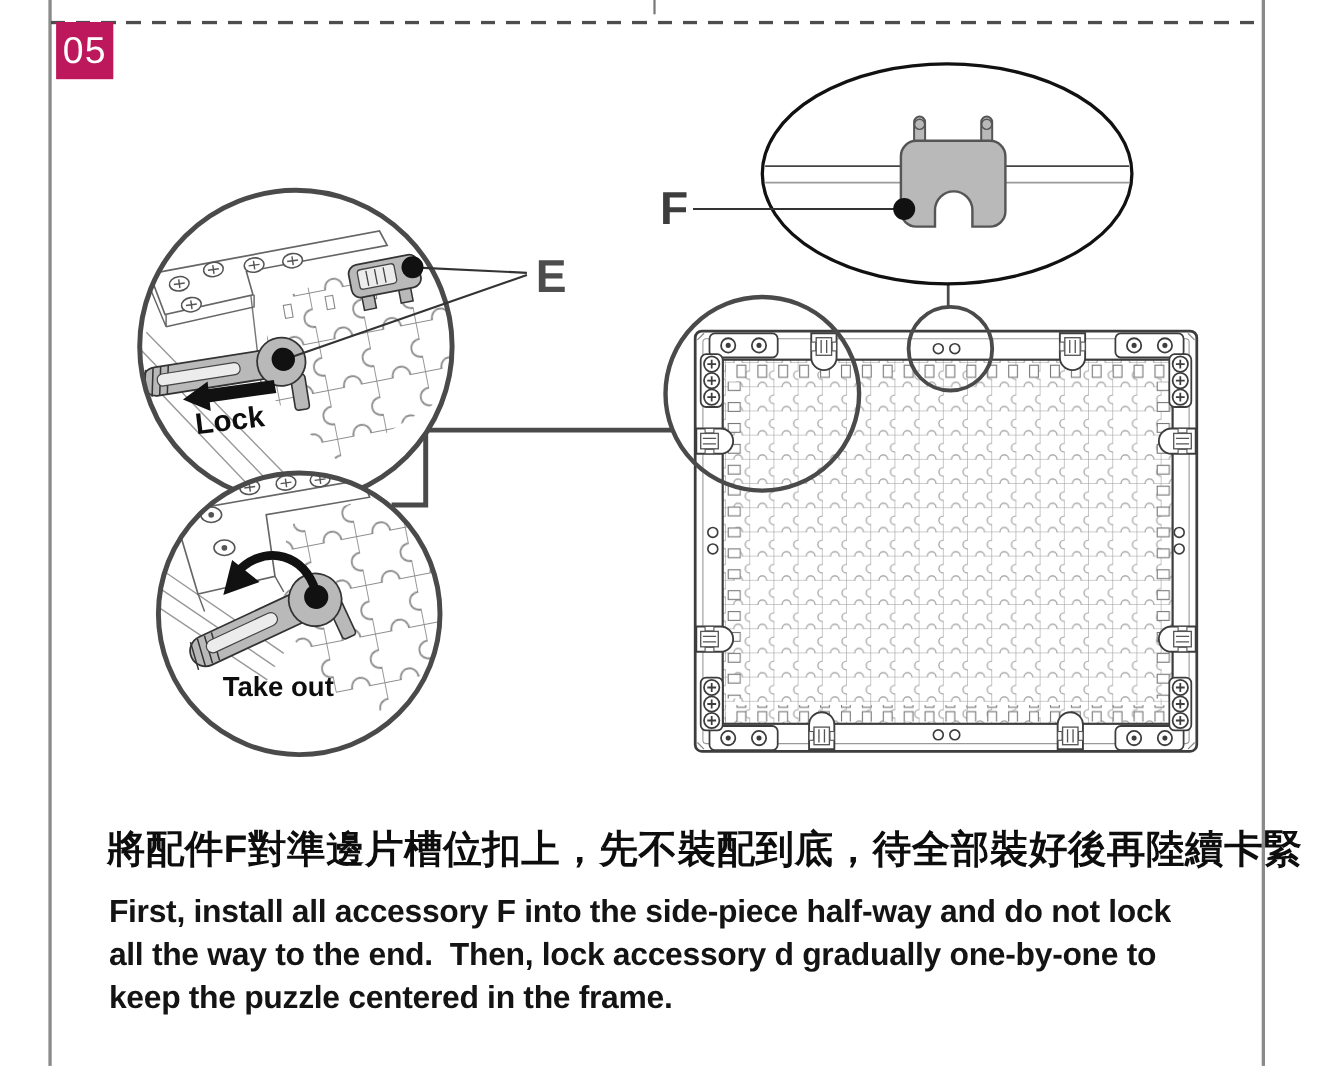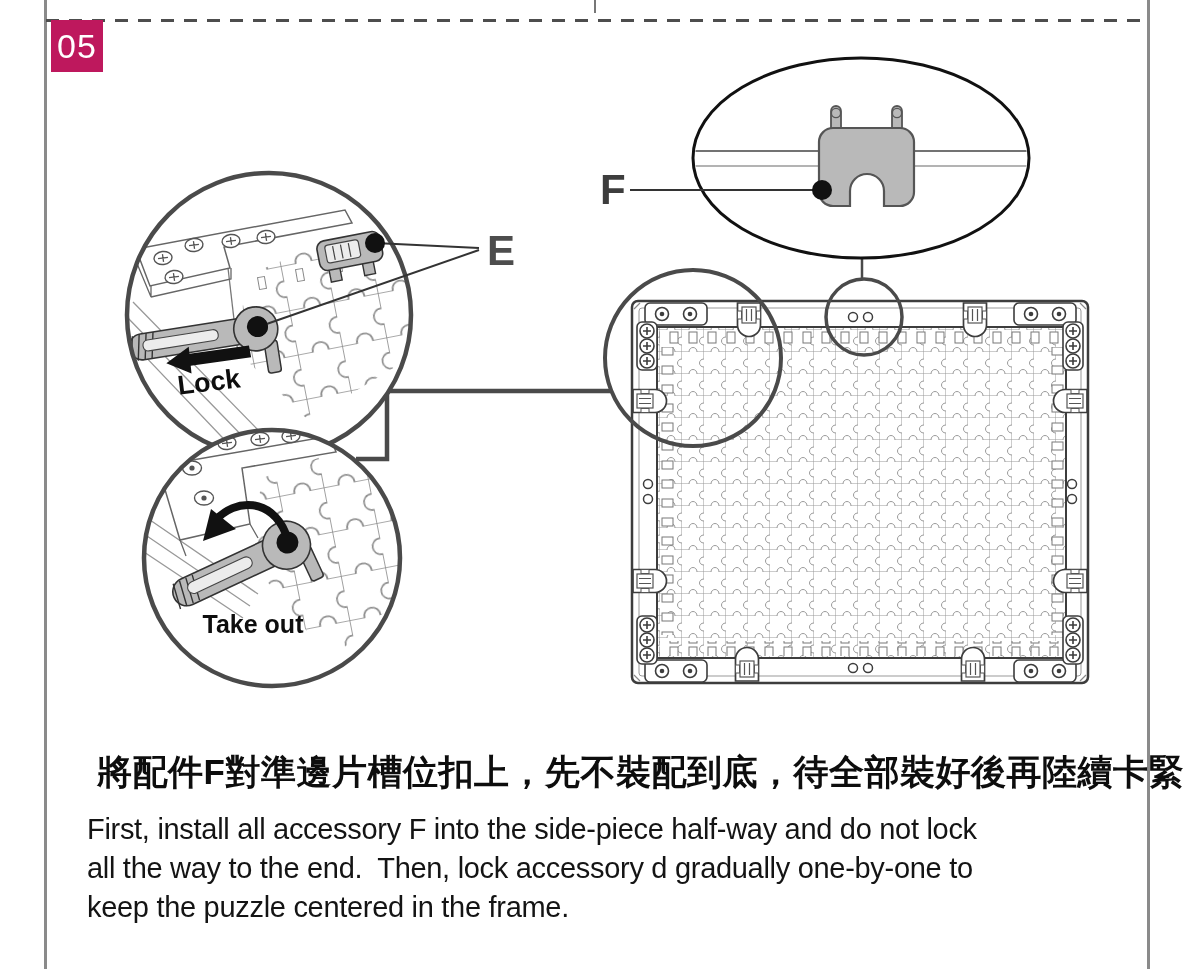--- a/index.html
+++ b/index.html
@@ -10,22 +10,22 @@
   .edge-right{left:1147px;}
   .dash-top{position:absolute;left:46px;top:19px;width:1101px;height:3px;
     background:repeating-linear-gradient(90deg,#4d4d4d 0 13px,transparent 13px 23px);}
   .tick{position:absolute;left:594px;top:0;width:2px;height:13px;background:#777;}
   .step-box{position:absolute;left:51px;top:20px;width:52px;height:52px;background:#be185d;
     display:flex;align-items:center;justify-content:center;color:#fff;font-size:34px;
     letter-spacing:1px;font-weight:400;}
   .diagram{position:absolute;left:0;top:0;}
   .zh{position:absolute;left:97px;top:749px;font-size:35px;font-weight:700;
       letter-spacing:0.5px;white-space:pre;color:#0d0d0d;}
-  .en{position:absolute;left:87px;top:810px;font-size:29px;line-height:39px;
-      letter-spacing:-0.3px;white-space:pre;color:#141414;}
+  .en{position:absolute;left:99px;top:810px;font-size:29px;line-height:39px;
+      letter-spacing:-0.3px;white-space:pre;color:#141414;font-weight:bold;}
   svg text{font-family:"Liberation Sans",sans-serif;}
 </style>
 </head>
 <body>
 
 <div class="page">
   <div class="edge edge-left"></div>
   <div class="edge edge-right"></div>
   <div class="dash-top"></div>
   <div class="tick"></div>

